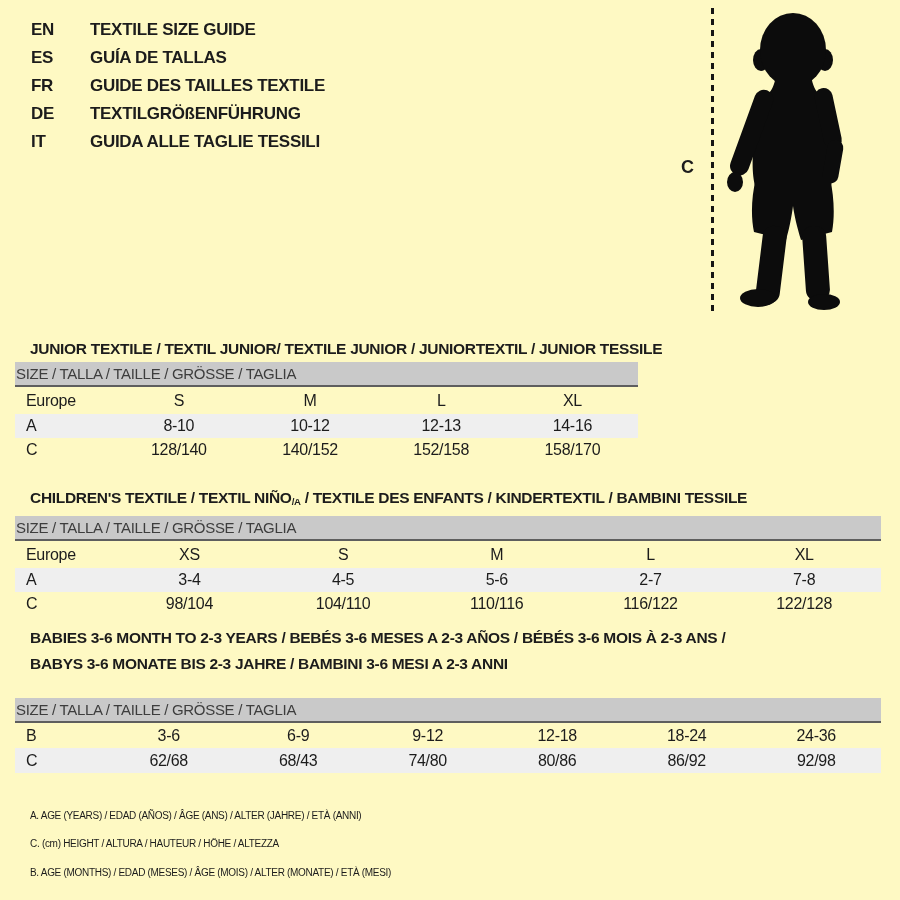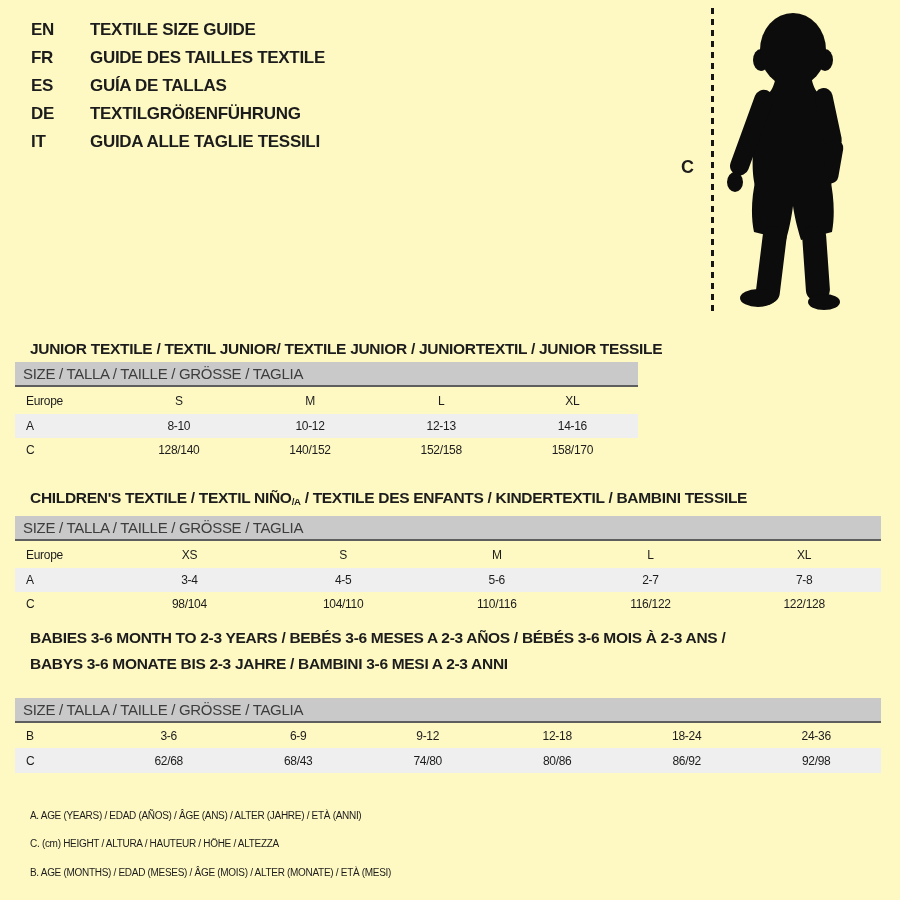--- a/index.html
+++ b/index.html
@@ -38,26 +38,26 @@
   .subscript{font-size:0.62em;vertical-align:-0.25em;font-weight:700;}
 
   .table-wrap{position:absolute;left:15px;}
   #junior-table-wrap{top:362px;width:623px;}
   #children-table-wrap{top:516px;width:866px;}
   #babies-table-wrap{top:698px;width:866px;}
 
   .band{
     height:23px;background:var(--band-bg,#c9c9c9);
     border-bottom:2px solid #5e5e5e;box-sizing:content-box;
-    display:flex;align-items:center;padding-left:8px;
+    display:flex;align-items:center;padding-left:1px;
     font-size:15px;font-weight:400;color:#3d3d3d;letter-spacing:-0.3px;
   }
   table.size-table{
     width:100%;border-collapse:collapse;table-layout:fixed;
-    font-size:12px;color:var(--text,#1c1c1c);
+    font-size:16px;color:var(--text,#1c1c1c);
   }
   table.size-table td{
     text-align:center;padding:0;height:24px;letter-spacing:-0.3px;
     overflow:hidden;white-space:nowrap;
   }
   table.size-table tr.header-row td{height:27px;}
   table.size-table td.rowlabel{text-align:left;padding-left:11px;}
   table.size-table tr.shaded{background:var(--stripe-bg,#efefef);}
   .t1 .rowlabel{width:14%;}
   .t2 .rowlabel{width:10%;}
@@ -72,26 +72,26 @@
 <body>
 
 <div class="canvas">
 
   <div class="lang-list">
     <div class="lang-row">
       <span class="lang-code">EN</span>
       <span class="lang-title">TEXTILE SIZE GUIDE</span>
     </div>
     <div class="lang-row">
+      <span class="lang-code">ES</span>
+      <span class="lang-title">GUÍA DE TALLAS</span>
+    </div>
+    <div class="lang-row">
       <span class="lang-code">FR</span>
       <span class="lang-title">GUIDE DES TAILLES TEXTILE</span>
-    </div>
-    <div class="lang-row">
-      <span class="lang-code">ES</span>
-      <span class="lang-title">GUÍA DE TALLAS</span>
     </div>
     <div class="lang-row">
       <span class="lang-code">DE</span>
       <span class="lang-title">TEXTILGRÖßENFÜHRUNG</span>
     </div>
     <div class="lang-row">
       <span class="lang-code">IT</span>
       <span class="lang-title">GUIDA ALLE TAGLIE TESSILI</span>
     </div>
   </div>

